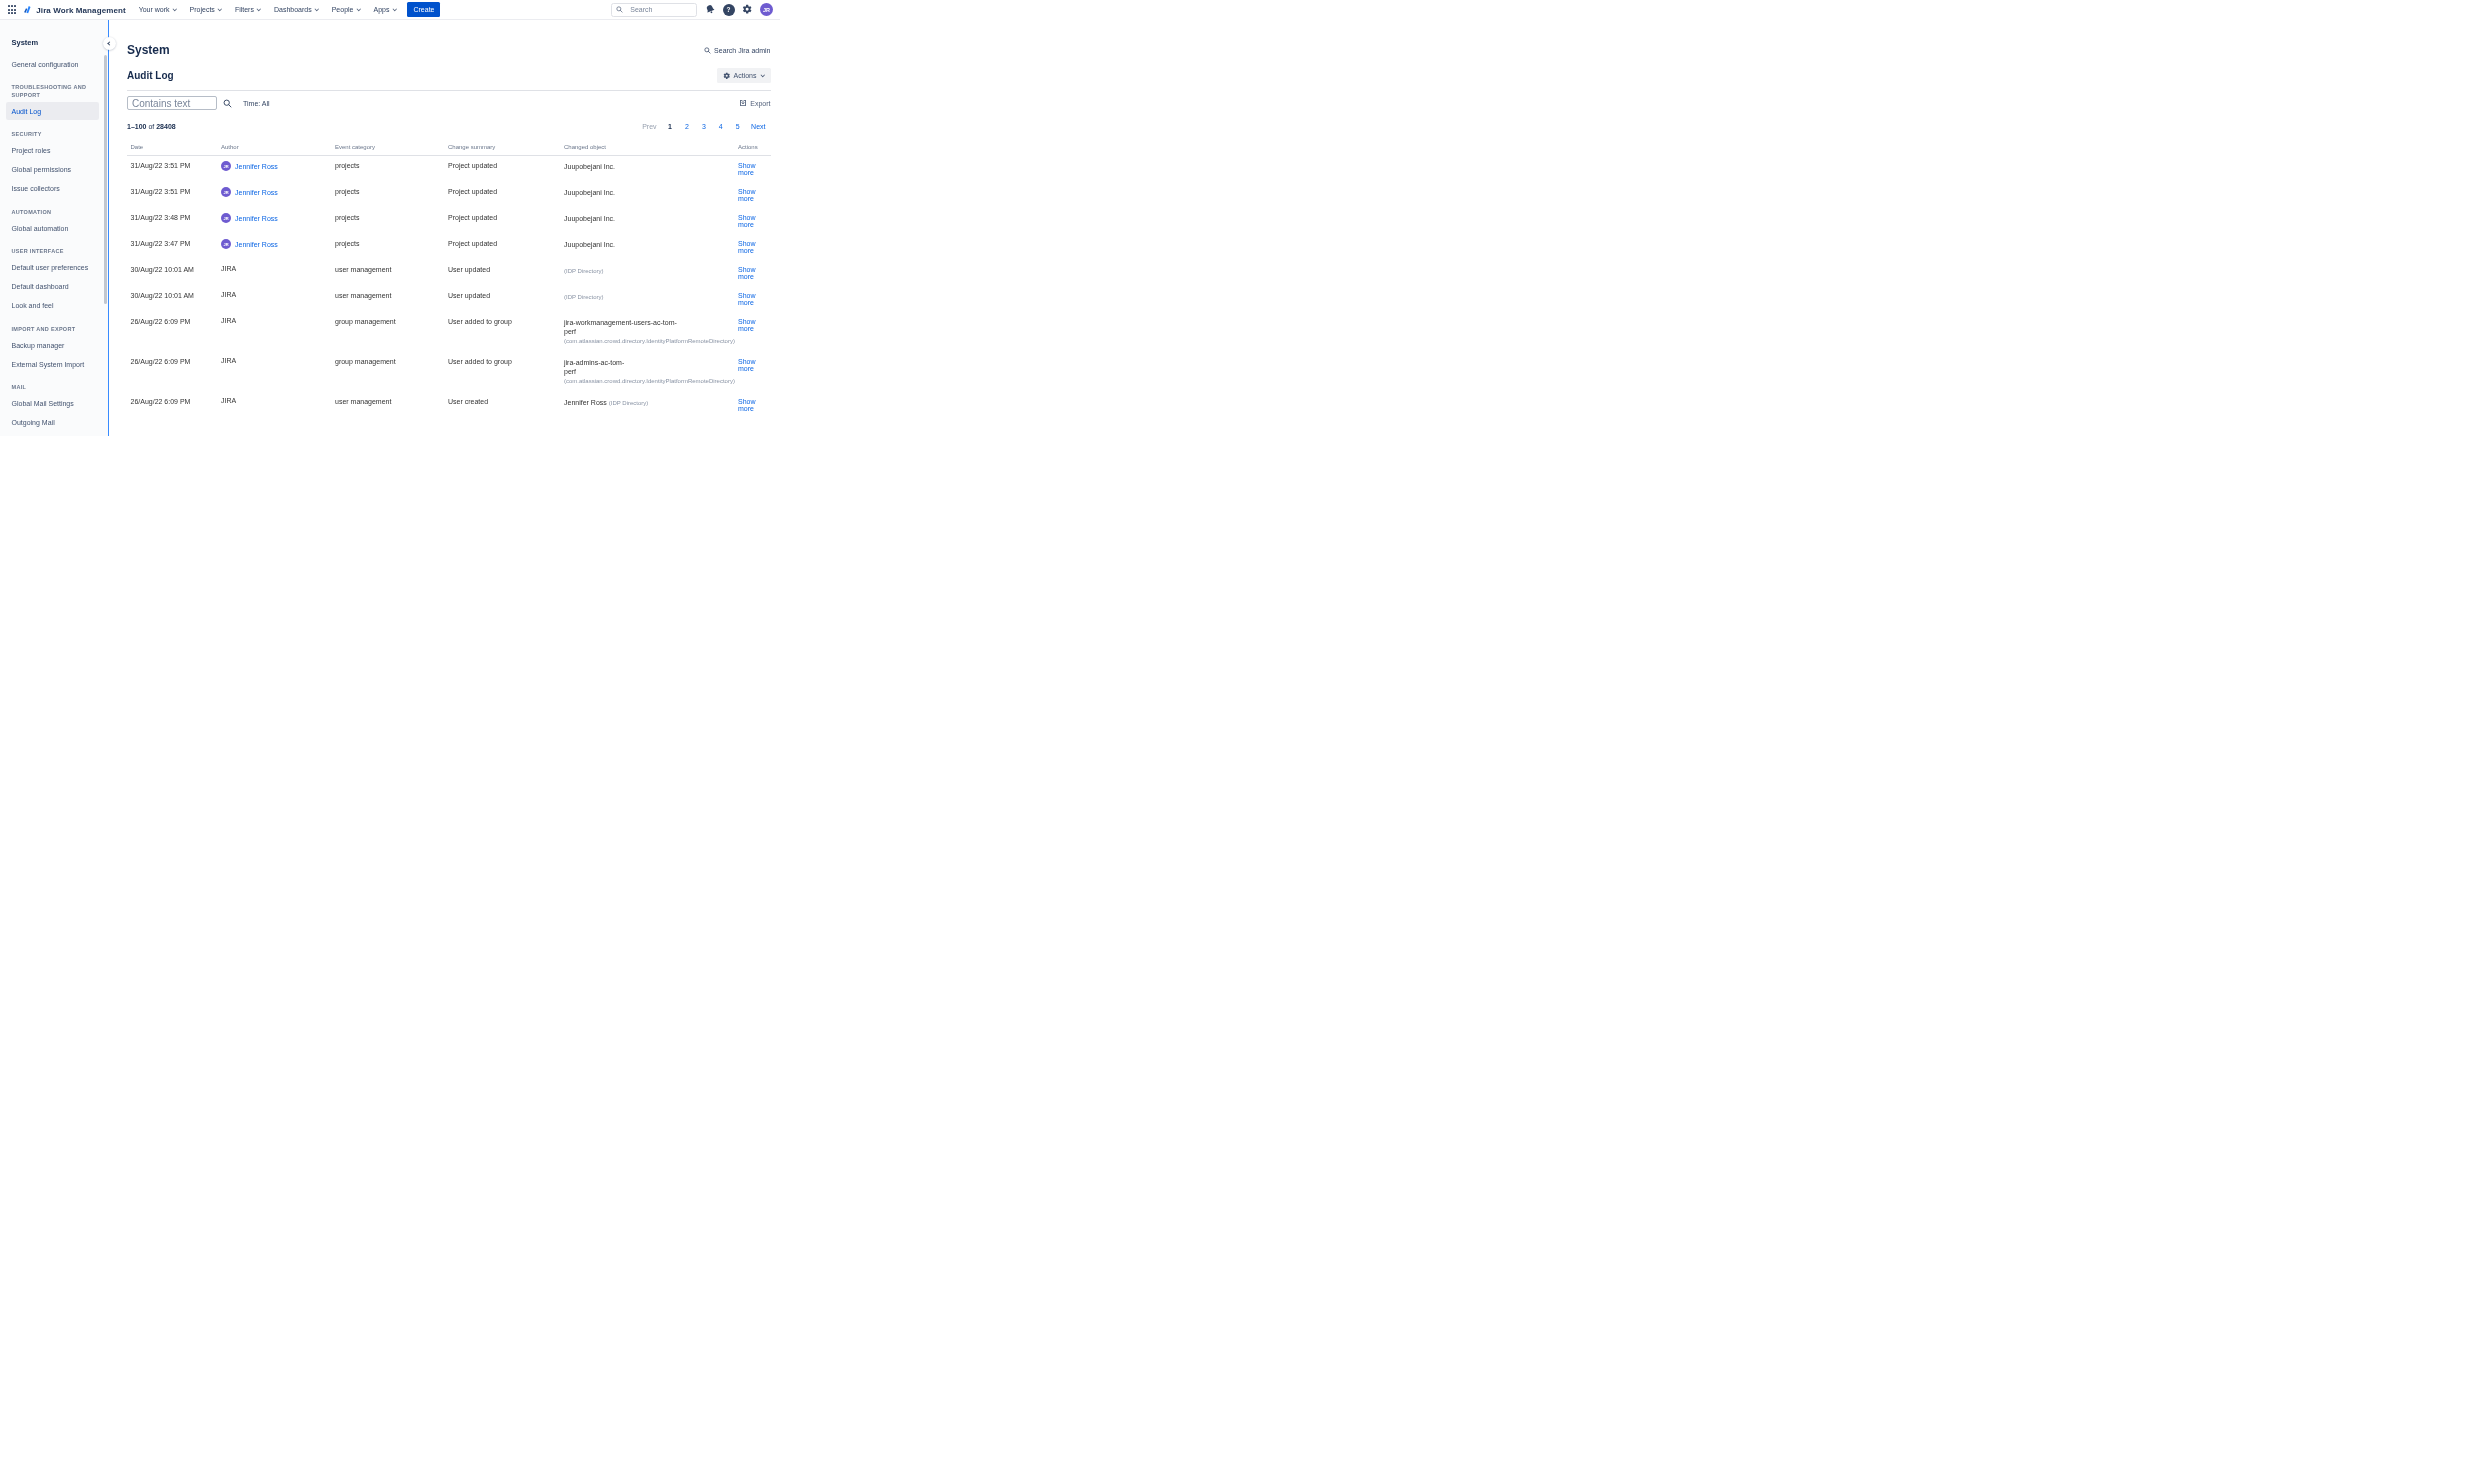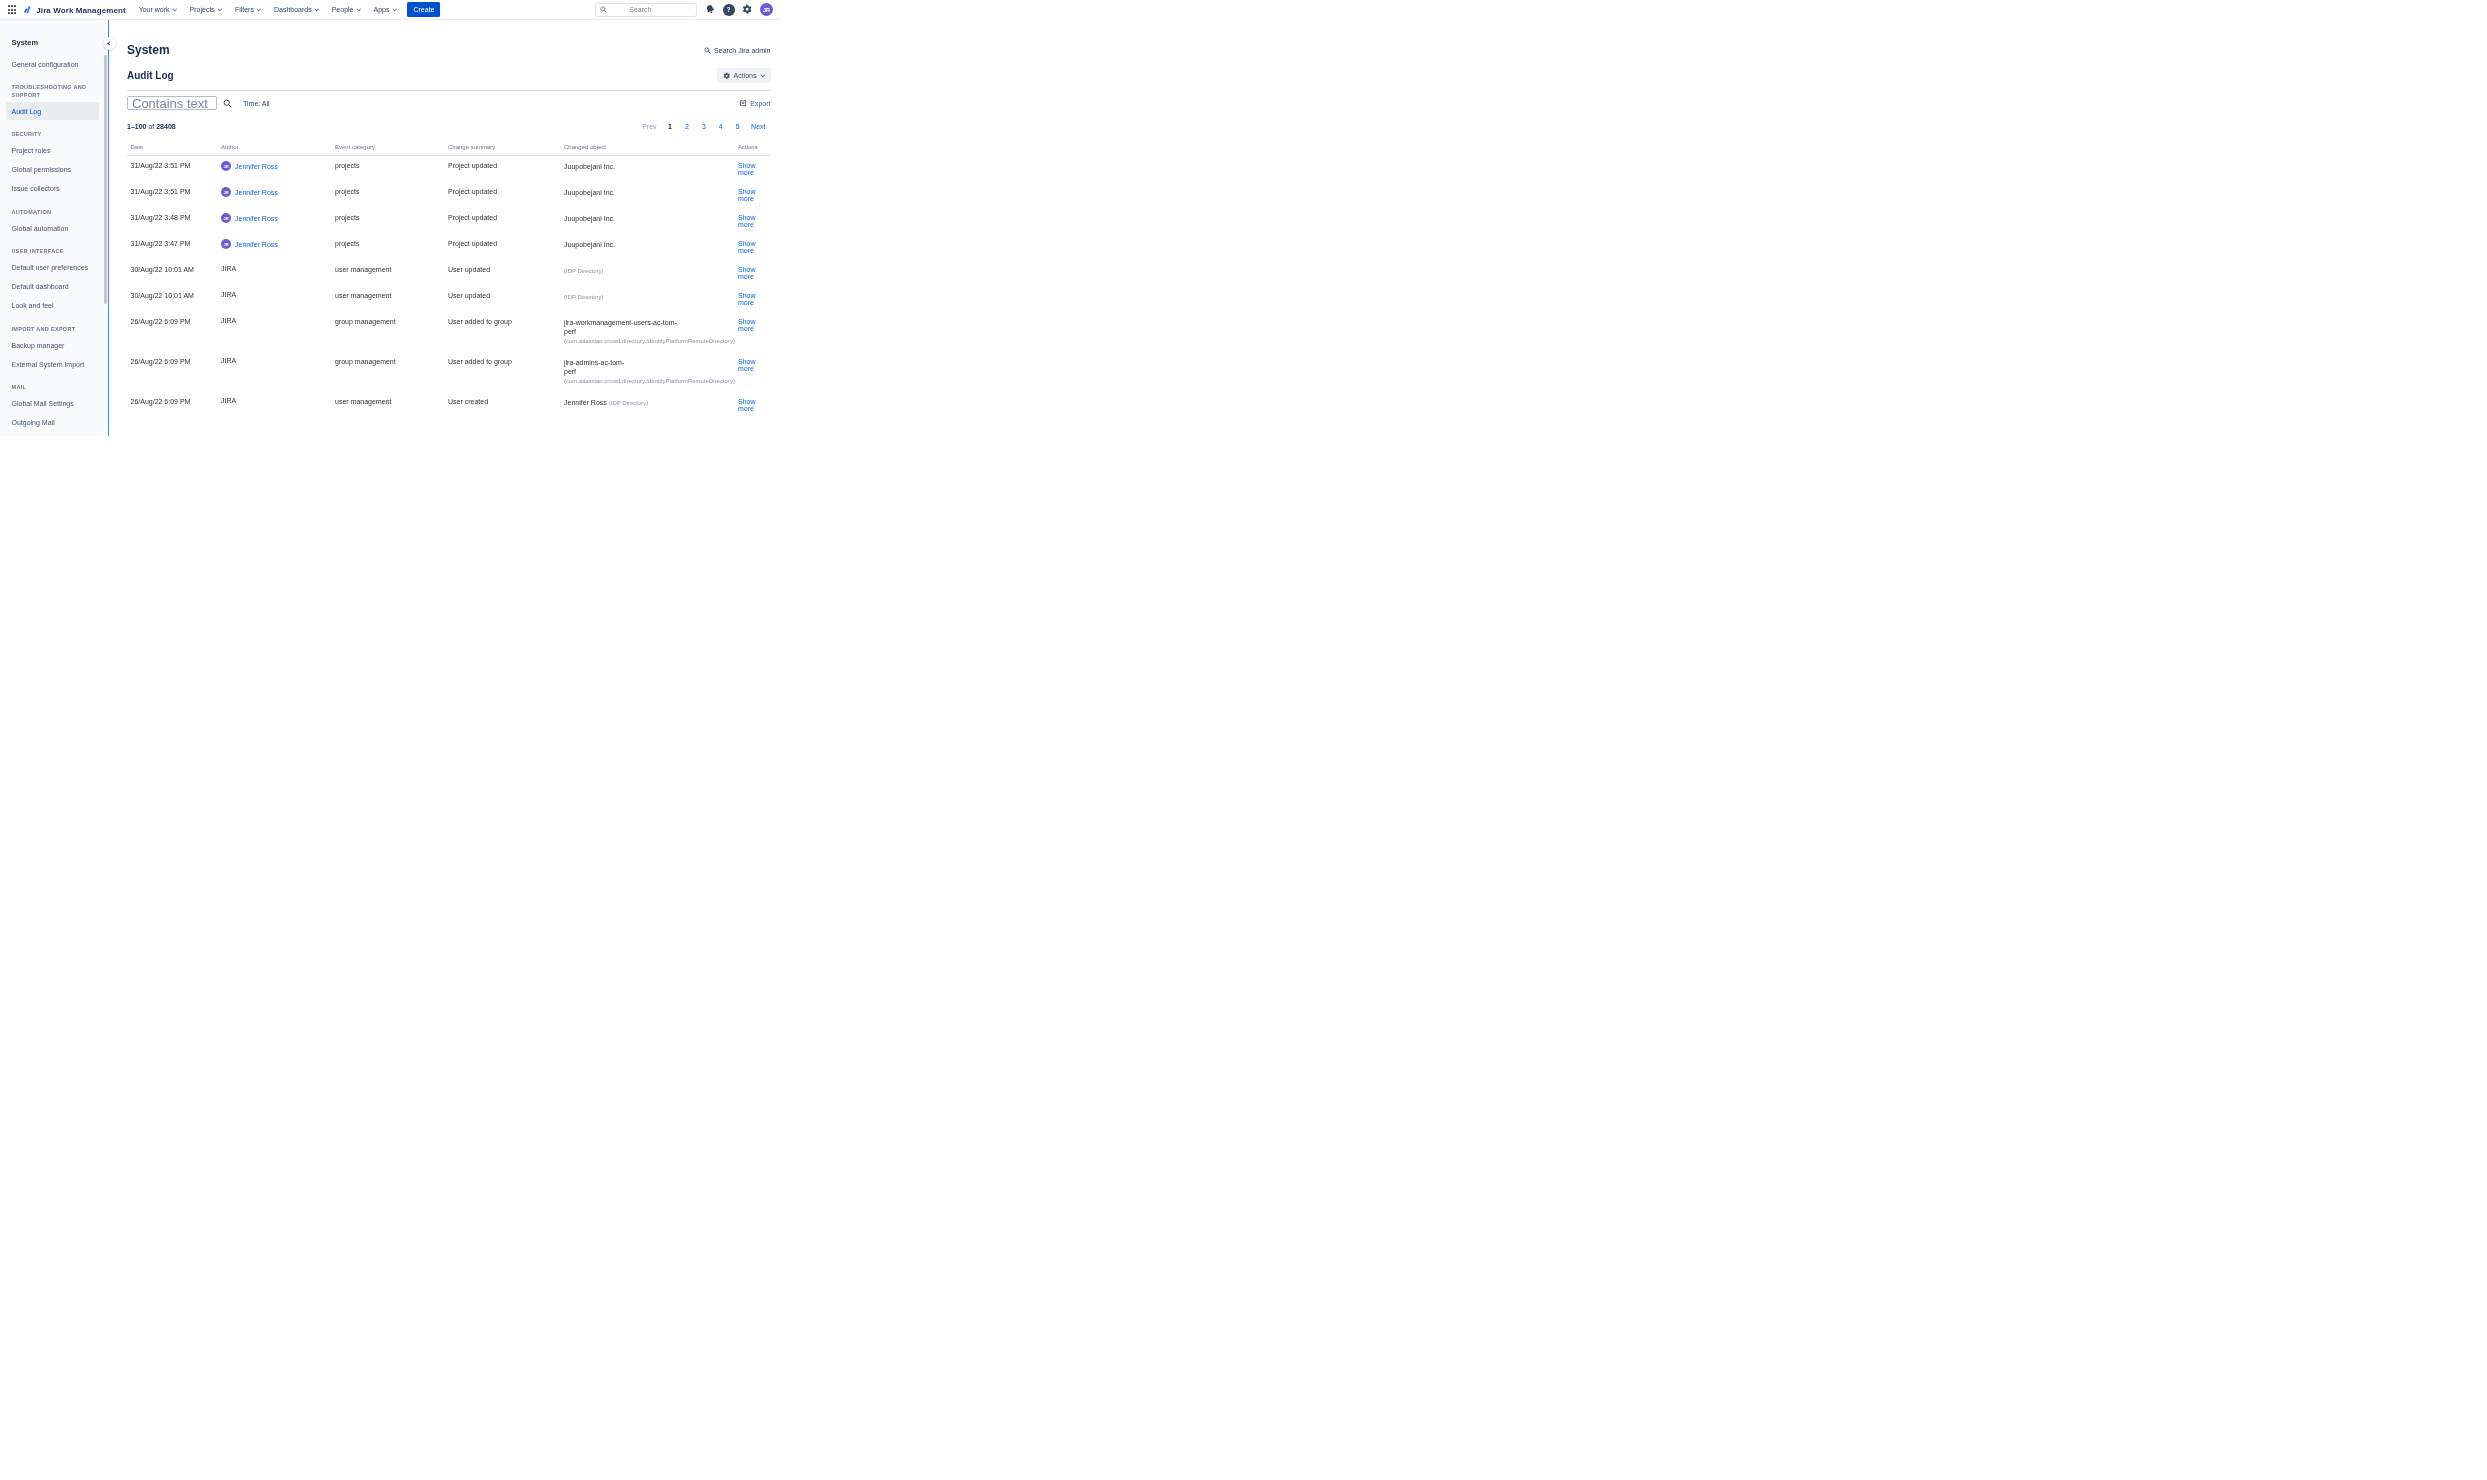--- a/index.html
+++ b/index.html
@@ -20,22 +20,22 @@
   .grid-icon span { width:2px; height:2px; background:#42526E; border-radius:0.5px; }
   .logo { display:flex; align-items:flex-end; gap:3.5px; margin-right:13px; cursor:pointer; }
   .logo-text { font-size:8px; font-weight:700; color:#253858; letter-spacing:0.1px; white-space:nowrap; }
   .nav-menus { display:flex; align-items:center; gap:13px; }
   .nav-item { display:flex; align-items:center; font-size:7px; font-weight:500; color:#344563; cursor:pointer; white-space:nowrap; }
   .caret { width:3.5px; height:3.5px; border-right:1px solid #505F79; border-bottom:1px solid #505F79;
            transform:rotate(45deg) scale(.78); display:inline-block; margin-left:3.5px; margin-top:-2px; }
   .create-btn { margin-left:11px; height:15px; padding:0 6px; background:#0052CC; color:#fff; border:none;
                 border-radius:1.5px; font-size:7px; font-weight:500; font-family:inherit; cursor:pointer; }
   .nav-right { margin-left:auto; display:flex; align-items:center; gap:7.5px; }
-  .nav-search { width:102px; height:14px; border:1px solid #DFE1E6; border-radius:2.5px; background:#fff;
-                display:flex; align-items:center; padding:0 4px; gap:20px;justify-content:center; }
+  .nav-search { width:86px; height:14px; border:1px solid #DFE1E6; border-radius:2.5px; background:#fff;
+                display:flex; align-items:center; padding:0 4px; gap:5px;justify-content:center; }
   .nav-search input { border:none; outline:none; width:100%; font-size:7px; font-family:inherit; color:#172B4D; background:transparent; }
   .nav-search input::placeholder { color:#7A869A; }
   .icon-btn { display:flex; align-items:center; justify-content:center; cursor:pointer; }
   .help-circle { width:12px; height:12px; border-radius:50%; background:#344563; color:#fff;
                  font-size:6.5px; font-weight:700; display:flex; align-items:center; justify-content:center; }
   .avatar-top { width:13px; height:13px; border-radius:50%; background:#6E5BD0; color:#fff;
                 font-size:5.5px; font-weight:700; display:flex; align-items:center; justify-content:center; letter-spacing:0.1px; }
 
   
   .sidebar { position:absolute; top:20px; left:0; bottom:0; width:109px; background:#FAFBFC; z-index:10; }
@@ -64,21 +64,21 @@
   .section-head { display:flex; justify-content:space-between; align-items:center; margin-top:11px; }
   .section-title { margin:0; font-size:10px; font-weight:700; color:#172B4D; }
   .actions-btn { height:15px; background:#F1F2F4; border:none; border-radius:1.5px; padding:0 6px;
                  display:flex; align-items:center; gap:3.5px; font-size:7px; font-weight:500; color:#42526E;
                  font-family:inherit; cursor:pointer; }
   .actions-btn .caret { border-color:#42526E; margin-top:-1.5px; margin-left:1px; }
   .head-divider { height:1px; background:#DFE1E6; margin-top:6.5px; }
 
   .filter-row { display:flex; align-items:center; margin-top:5.5px; }
   .contains-input { width:90px; height:14px; border:1px solid #B6BDC7; border-radius:2px; padding:0 4px;
-                    font-size:13px; font-family:inherit; color:#172B4D; outline:none; }
+                    font-size:10px; font-family:inherit; color:#172B4D; outline:none; }
   .contains-input::placeholder { color:#7A869A; }
   .filter-search-icon { margin-left:6px; cursor:pointer; display:flex; }
   .time-filter { margin-left:11px; font-size:7px; color:#344563; cursor:pointer; }
   .export-link { margin-left:auto; display:flex; align-items:center; gap:3.5px; font-size:7px; color:#505F79; cursor:pointer; }
 
   .results-row { display:flex; justify-content:space-between; align-items:center; margin-top:12px; }
   .results-count { font-size:7px; color:#172B4D; }
   .results-count b { font-weight:700; }
   .pagination { display:flex; align-items:center; gap:0; font-size:7px; }
   .page-link { padding:1px 6.5px; color:#0C66E4; cursor:pointer; }

